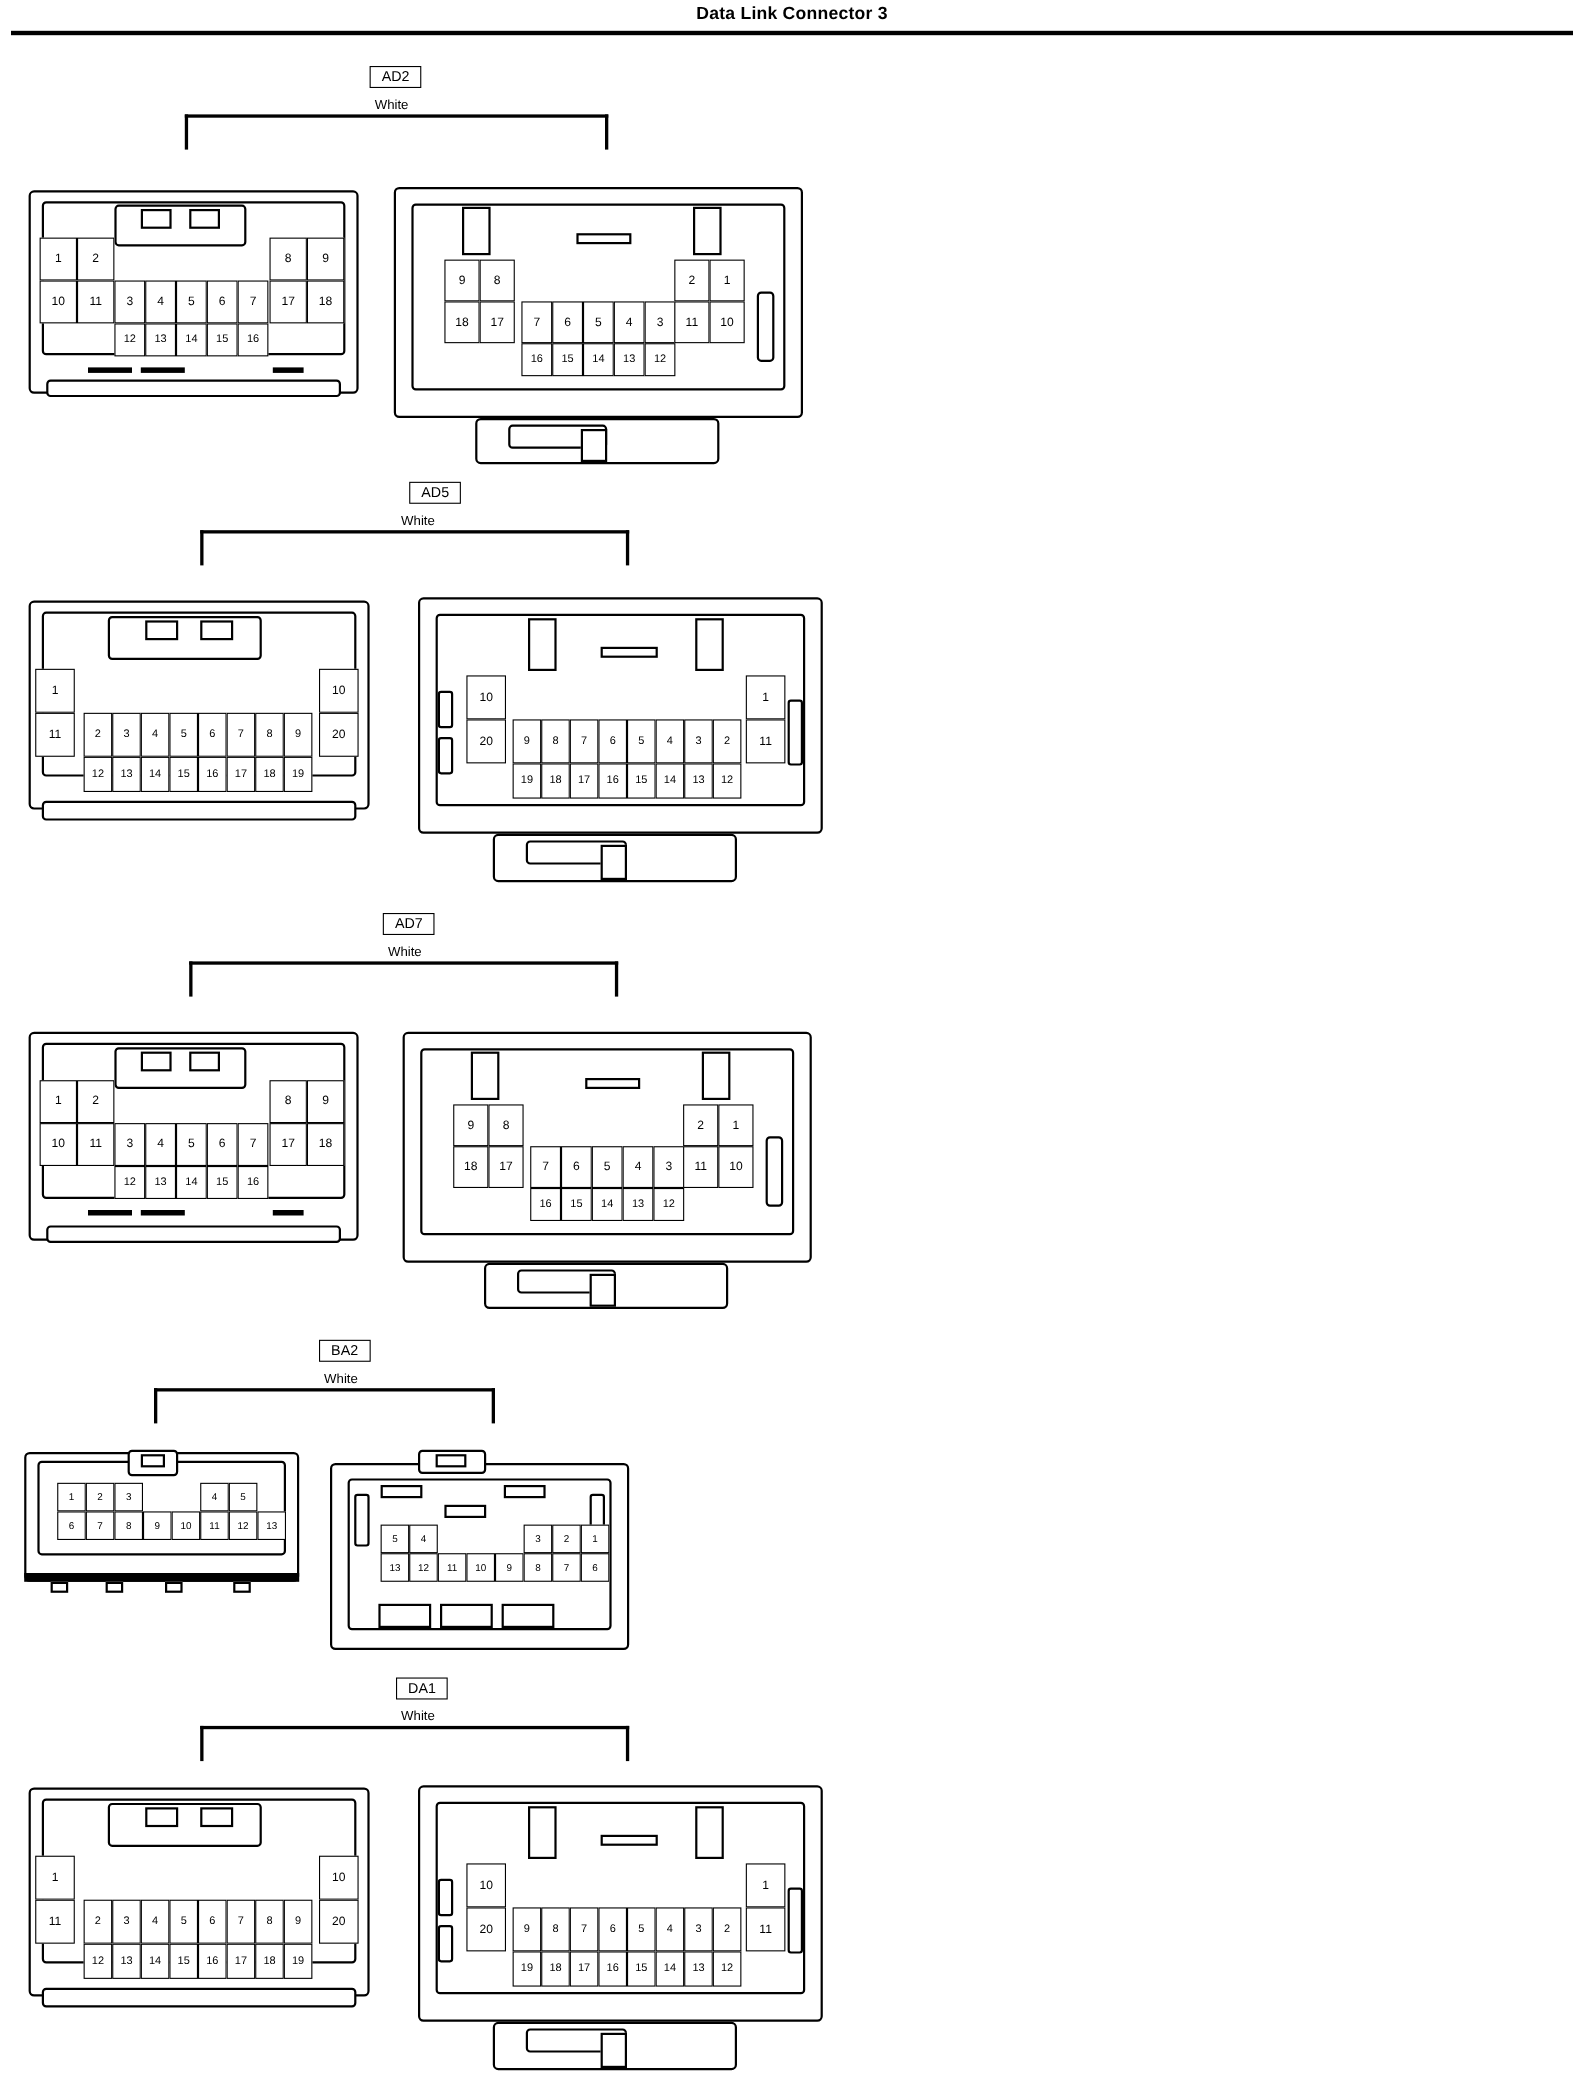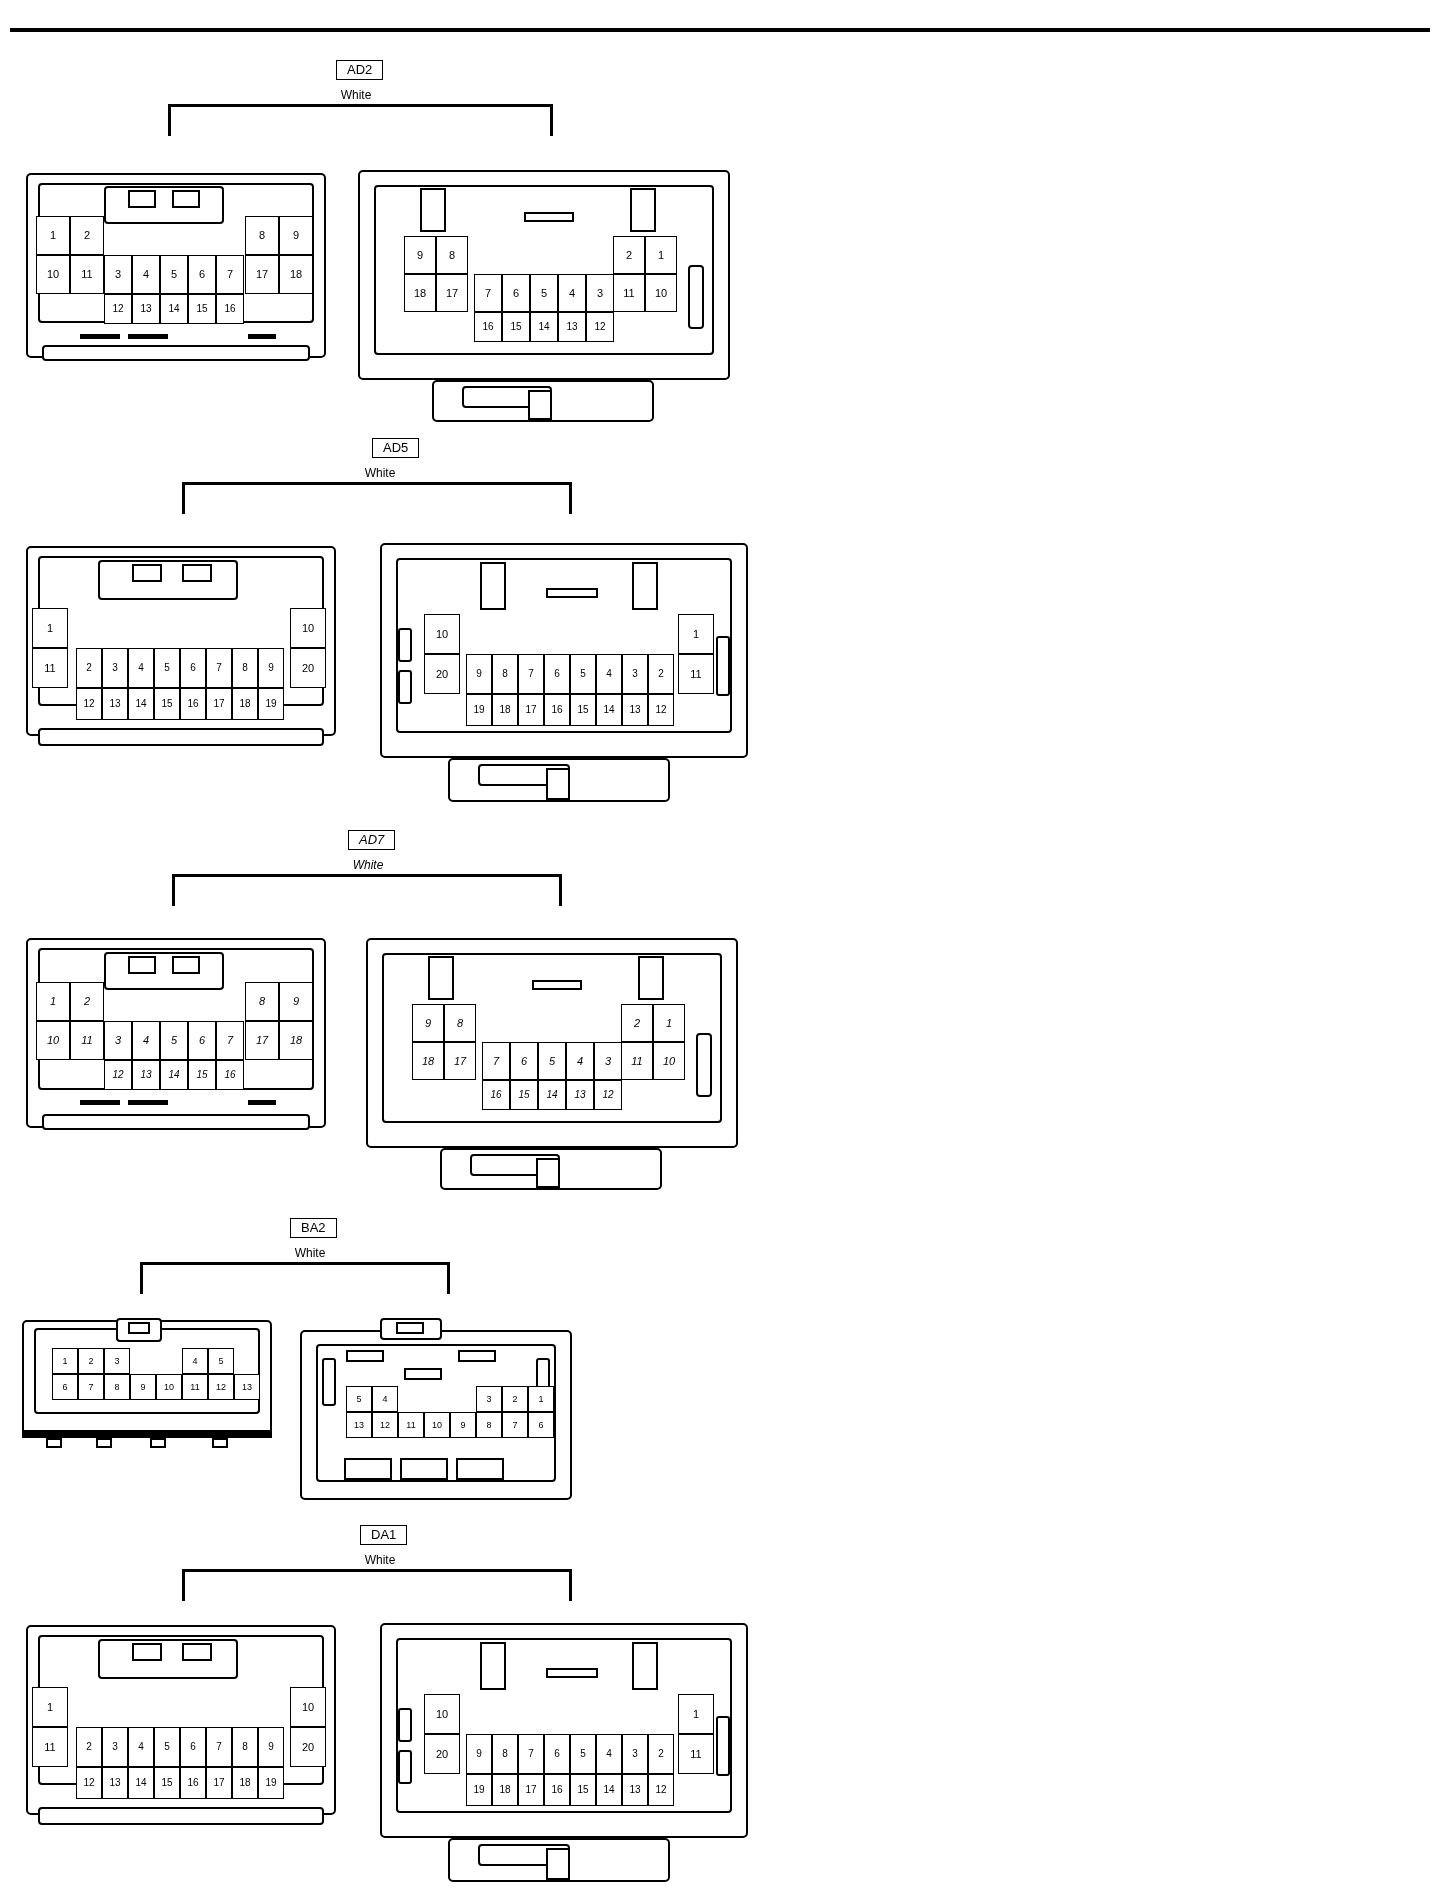--- a/index.html
+++ b/index.html
@@ -35,20 +35,21 @@
        display:flex;align-items:center;justify-content:center;font-size:11px;line-height:1;}
   .pin.sm{font-size:10px;}
   .pin.xs{font-size:9px;}
 </style>
 </head>
 <body>
 
 <div class="page">
 
   <div class="hdr">
+    <div class="hdr-title">Data Link Connector 3</div>
     <div class="hdr-rule"></div>
   </div>
 
   <div class="group" style="top:60px;height:300px;">
     <div class="tag" style="left:336px;top:0px;">AD2</div>
     <div class="tagcolor" style="left:316px;top:28px;width:80px;">White</div>
     <div class="bracket" style="left:168px;top:44px;width:385px;height:32px;">
       <div class="bh"></div>
         <div class="bl" style="height:32px;"></div>
         <div class="br" style="height:32px;"></div>
@@ -197,21 +198,21 @@
       <div class="pin sm" style="left:596px;top:256px;width:26px;height:32px;">14</div>
       <div class="pin sm" style="left:622px;top:256px;width:26px;height:32px;">13</div>
       <div class="pin sm" style="left:648px;top:256px;width:26px;height:32px;">12</div>
 
       <div class="shell r" style="left:448px;top:320px;width:222px;height:44px;"></div>
       <div class="thin r" style="left:478px;top:326px;width:92px;height:22px;"></div>
       <div class="thin" style="left:546px;top:330px;width:24px;height:32px;"></div>
     </div>
   </div>
 
-  <div class="group" style="top:830px;height:330px;font-style:italic;">
+  <div class="group" style="top:830px;height:330px;">
     <div class="tag" style="left:348px;top:0px;">AD7</div>
     <div class="tagcolor" style="left:328px;top:28px;width:80px;">White</div>
     <div class="bracket" style="left:172px;top:44px;width:390px;height:32px;">
       <div class="bh"></div>
         <div class="bl" style="height:32px;"></div>
         <div class="br" style="height:32px;"></div>
     </div>
 
     <div>
       <div class="shell r" style="left:26px;top:108px;width:300px;height:190px;"></div>

